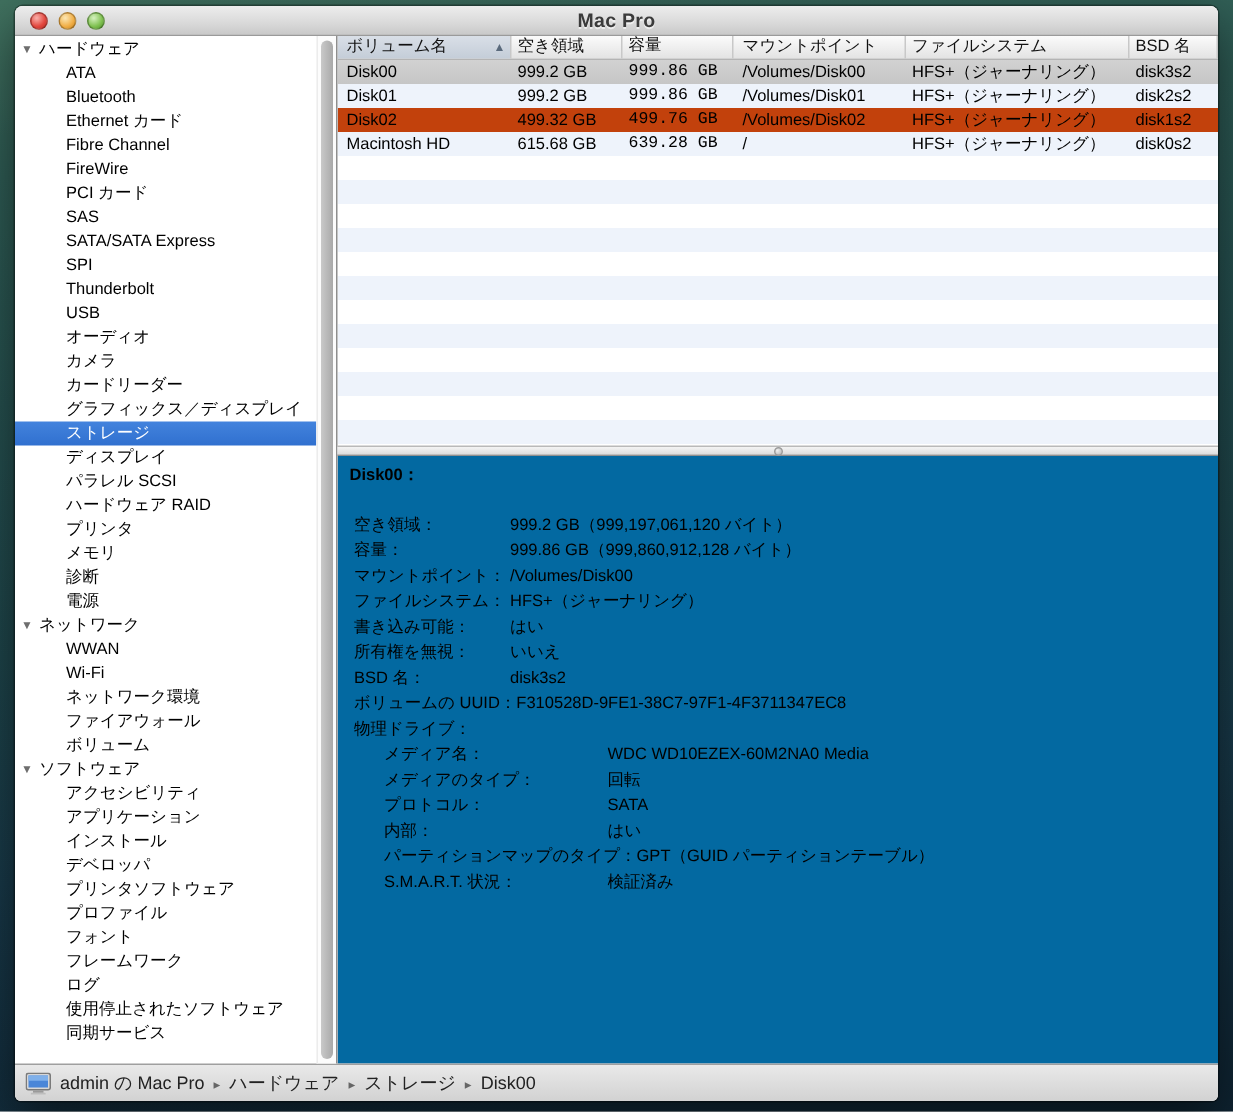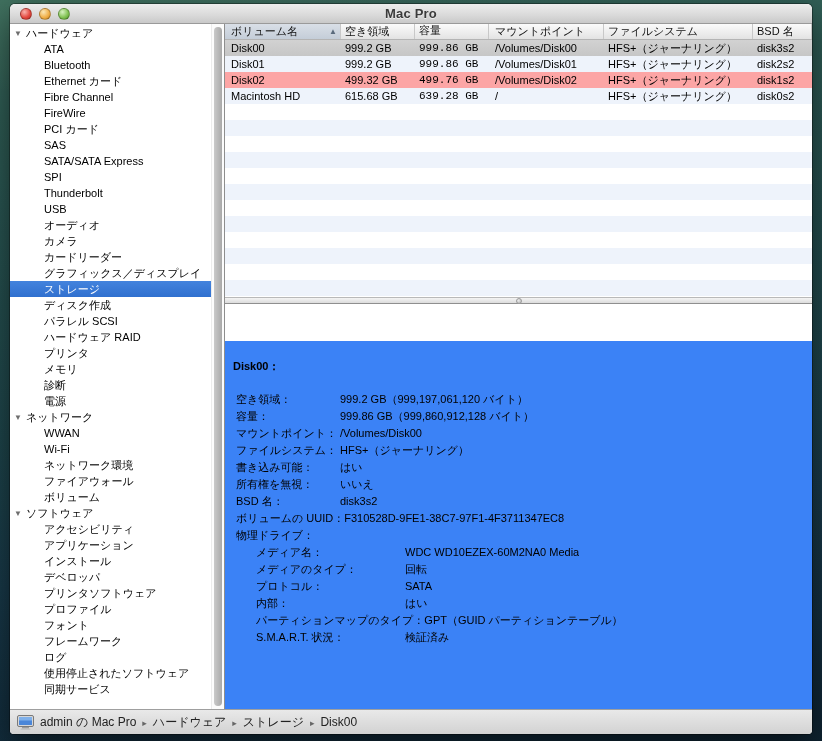--- a/index.html
+++ b/index.html
@@ -50,21 +50,21 @@
   .right { flex:1 1 auto; display:flex; flex-direction:column; min-width:0; }
   .table-pane { height:273px; flex:0 0 273px; overflow:hidden; display:flex; flex-direction:column; background:#fff; }
   .t-header { display:flex; height:16px; flex:0 0 16px;
               background:linear-gradient(#fbfbfb,#e3e3e3);
               border-bottom:1px solid #b4b4b4; }
   .t-hcell { font-size:11px; line-height:15px; color:#111; padding-left:4px;
              border-right:1px solid #c8c8c8; white-space:nowrap; overflow:hidden;
              display:flex; align-items:flex-start; }
   .t-hcell.sorted { background:linear-gradient(#d9dfe7,#c4cdd8); }
   .sort-arrow { margin-left:auto; margin-right:3px; font-size:8px; color:#5a6a7c; }
-  .t-row { display:flex; height:16px; flex:0 0 16px; background:#fca5a5; }
+  .t-row { display:flex; height:16px; flex:0 0 16px; background:#c2410c; }
   .t-row.alt { background:#eef3fb; }
   .t-row.selected { background:linear-gradient(#d2d2d2,#c6c6c6); }
   .t-cell { font-size:11px; line-height:16px; color:#000; padding-left:4px;
             white-space:nowrap; overflow:hidden; }
   .c0 { width:116px; flex:0 0 116px; padding-left:6px; }
   .c1 { width:74px;  flex:0 0 74px; }
   .c2 { width:74px;  flex:0 0 74px;font-family:Liberation Mono, monospace; }
   .c3 { width:115px; flex:0 0 115px; padding-left:6px; }
   .c4 { width:149px; flex:0 0 149px; }
   .c5 { flex:1 1 auto; }
@@ -72,21 +72,21 @@
               background:repeating-linear-gradient(180deg,#fff 0 16px,#eef3fb 16px 32px); }
   
   .splitter { height:7px; flex:0 0 7px; position:relative;
               background:linear-gradient(#f4f4f4,#dcdcdc);
               border-top:1px solid #b9b9b9; border-bottom:1px solid #8f8f8f; }
   .dimple { position:absolute; left:50%; top:50%; width:6px; height:6px;
             transform:translate(-50%,-50%); border-radius:50%;
             background:radial-gradient(circle at 30% 30%, #efefef, #b5b5b5);
             border:1px solid #9b9b9b; }
   
-  .detail { flex:1 1 auto; background:#3b82f6; overflow:hidden; padding-top:17px;margin-top:37px; }
+  .detail { flex:1 1 auto; background:#0369a1; overflow:hidden; padding-top:5px; }
   .d-heading { font-size:11px; font-weight:bold; color:#000; padding-left:8px;
                height:17px; line-height:17px; margin-bottom:16px; }
   .d-row { display:flex; height:17px; line-height:17px; font-size:11px; color:#000;
            white-space:nowrap; }
   .d-lbl { padding-left:11px; min-width:115px; flex-shrink:0; }
   .d-row.indent .d-lbl { padding-left:31px; min-width:180px; }
   .d-val { overflow:hidden; }
   
   .statusbar { height:25px; flex:0 0 25px;
                background:linear-gradient(#e9e9e9,#d2d2d2);
@@ -120,21 +120,21 @@
         <div class="side-row child"><span>SAS</span></div>
         <div class="side-row child"><span>SATA/SATA Express</span></div>
         <div class="side-row child"><span>SPI</span></div>
         <div class="side-row child"><span>Thunderbolt</span></div>
         <div class="side-row child"><span>USB</span></div>
         <div class="side-row child"><span>オーディオ</span></div>
         <div class="side-row child"><span>カメラ</span></div>
         <div class="side-row child"><span>カードリーダー</span></div>
         <div class="side-row child"><span>グラフィックス／ディスプレイ</span></div>
         <div class="side-row child selected"><span>ストレージ</span></div>
-        <div class="side-row child"><span>ディスク作成</span></div>
+        <div class="side-row child"><span>ディスプレイ</span></div>
         <div class="side-row child"><span>パラレル SCSI</span></div>
         <div class="side-row child"><span>ハードウェア RAID</span></div>
         <div class="side-row child"><span>プリンタ</span></div>
         <div class="side-row child"><span>メモリ</span></div>
         <div class="side-row child"><span>診断</span></div>
         <div class="side-row child"><span>電源</span></div>
         <div class="side-row group"><span class="tri">▼</span><span>ネットワーク</span></div>
         <div class="side-row child"><span>WWAN</span></div>
         <div class="side-row child"><span>Wi-Fi</span></div>
         <div class="side-row child"><span>ネットワーク環境</span></div>

